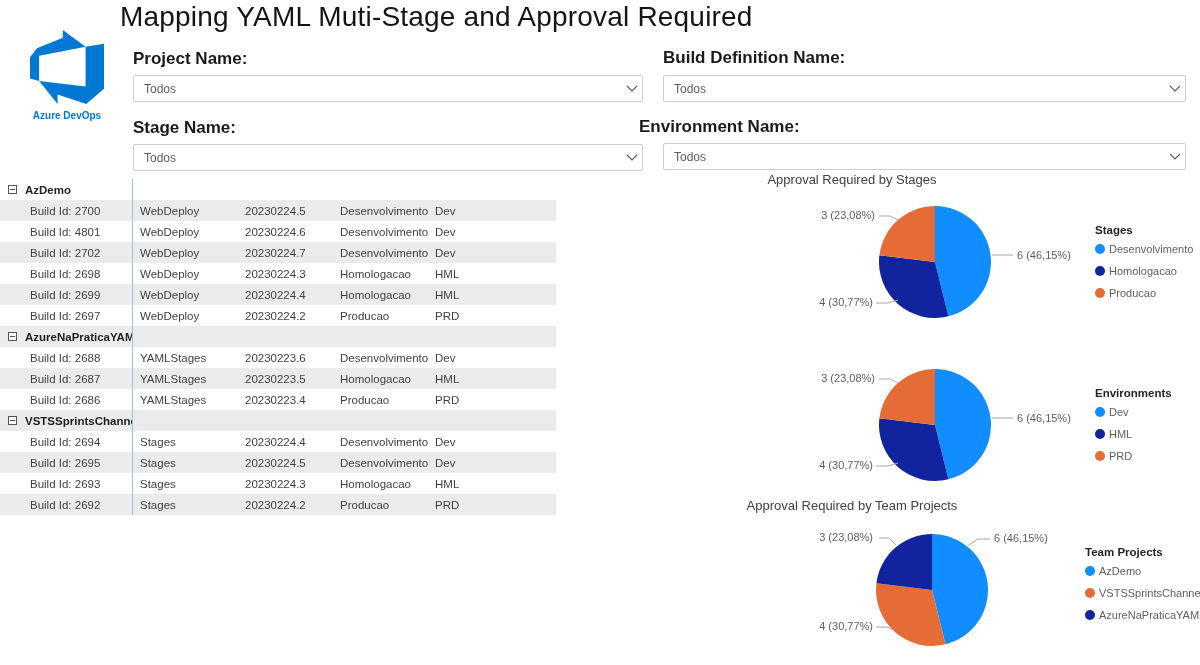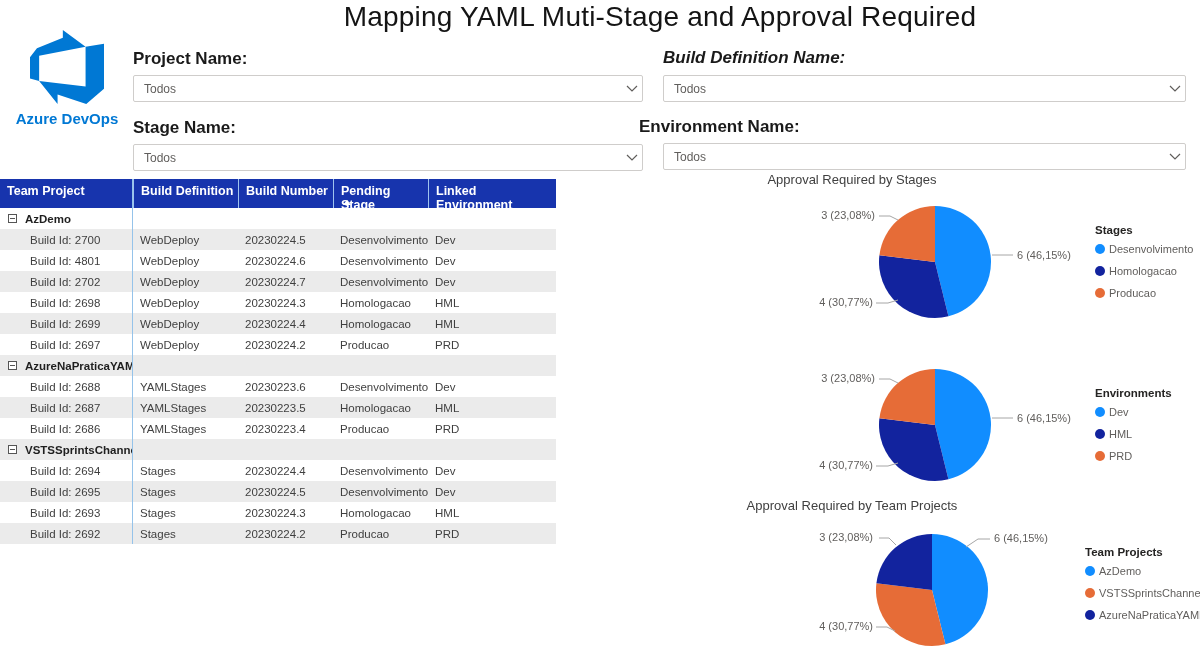--- a/index.html
+++ b/index.html
@@ -7,49 +7,49 @@
   body {
     position: relative;
     background: #ffffff;
     font-family: "Liberation Sans", sans-serif;
     overflow: hidden;
   }
 
   
   .page-title {
     position: absolute; left: 120px; top: 1px; width: 1080px;
-    text-align: center; font-size: 28px; font-weight: 400; color: #141414;
+    font-size: 28px; font-weight: 400; color: #141414;
     letter-spacing: 0.2px;
   }
 
   
   .logo-wrap { position: absolute; left: 0; top: 30px; width: 134px; }
   .logo-icon { display: block; margin: 0 auto; }
   .logo-text {
     text-align: center; margin-top: 6px;
-    font-size: 15px; font-weight: 700; color: var(--logo-blue, #0078D4);
+    font-size: 10px; font-weight: 700; color: var(--logo-blue, #0078D4);
   }
 
   
   .filter-label {
     position: absolute; font-size: 17px; font-weight: 700; color: #1a1a1a;
   }
   .dropdown {
     position: absolute; height: 27px; background: #fff;
     border: 1px solid #cfcdcb; border-radius: 2px;
     display: flex; align-items: center; justify-content: space-between;
     padding: 0 4px 0 10px; font-size: 12px; color: #605e5c; cursor: pointer;
   }
   .chevron { flex: none; }
 
   #f-project-label  { left: 133px; top: 49px; }
   #f-project-dd     { left: 133px; top: 75px;  width: 510px; }
   #f-stage-label    { left: 133px; top: 118px; }
   #f-stage-dd       { left: 133px; top: 144px; width: 510px; }
-  #f-builddef-label { left: 663px; top: 48px; font-style: italic; }
+  #f-builddef-label { left: 663px; top: 48px; }
   #f-builddef-dd    { left: 663px; top: 75px;  width: 523px; }
   #f-env-label      { left: 639px; top: 117px; }
   #f-env-dd         { left: 663px; top: 143px; width: 523px; }
 
   
   .grid { position: absolute; left: 0; top: 179px; width: 556px; }
   .grid-header { display: flex; height: 29px; background: var(--header-blue, #1734AD); }
   .hcell {
     position: relative; display: flex; align-items: flex-start;
     padding: 5px 4px 0 7px; color: #fff; font-weight: 700; font-size: 12.5px;
@@ -148,27 +148,20 @@
 
 <div class="filter-label" id="f-env-label">Environment Name:</div>
 <div class="dropdown" id="f-env-dd">
   <span>Todos</span>
   <svg class="chevron" width="12" height="7" viewBox="0 0 12 7">
       <polyline points="1,1 6,6 11,1" fill="none" stroke="#605e5c" stroke-width="1.2"></polyline>
     </svg>
 </div>
 
 <div class="grid">
-  <div class="grid-header">
-      <div class="hcell col0">Team Project</div>
-      <div class="hcell col1">Build Definition</div>
-      <div class="hcell col2">Build Number</div>
-      <div class="hcell col3">Pending Stage<span class="sort-arrow"></span></div>
-      <div class="hcell col4">Linked Environment</div>
-    </div>
   <div id="grid-body">
       <div class="row">
         <div class="cell col0 group"><span class="collapse-box"></span>AzDemo</div>
         <div class="cell col1"></div>
         <div class="cell col2"></div>
         <div class="cell col3"></div>
         <div class="cell col4"></div>
       </div>
       <div class="row stripe">
         <div class="cell col0 indent">Build Id: 2700</div>

